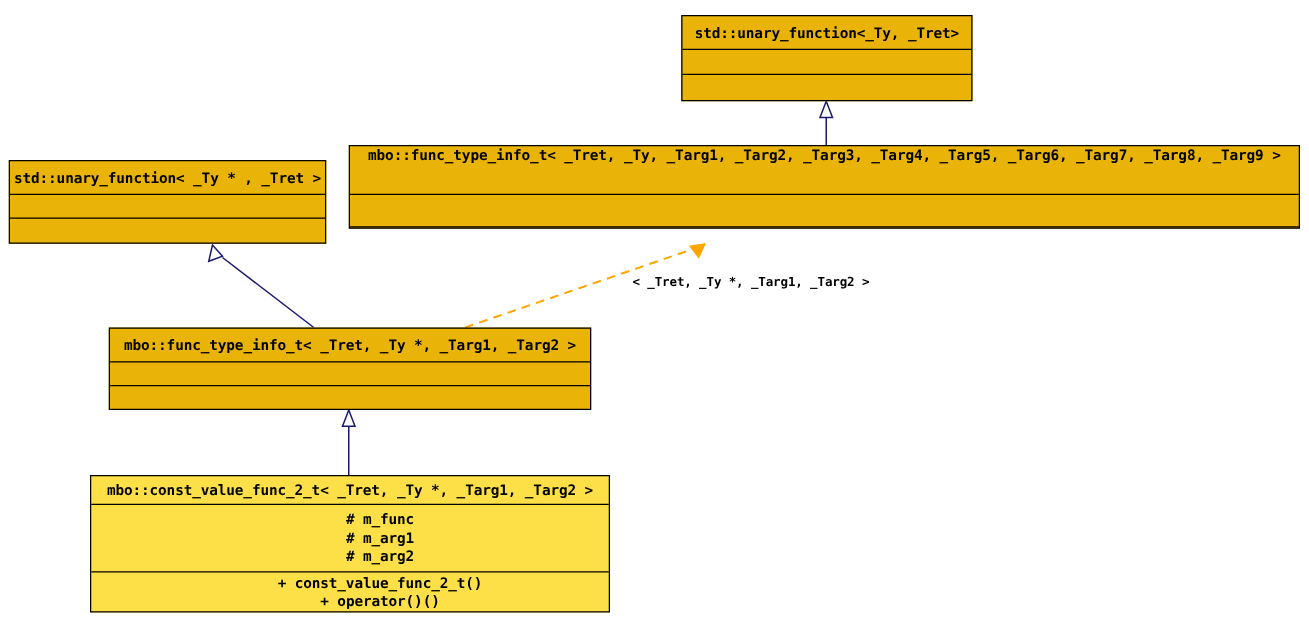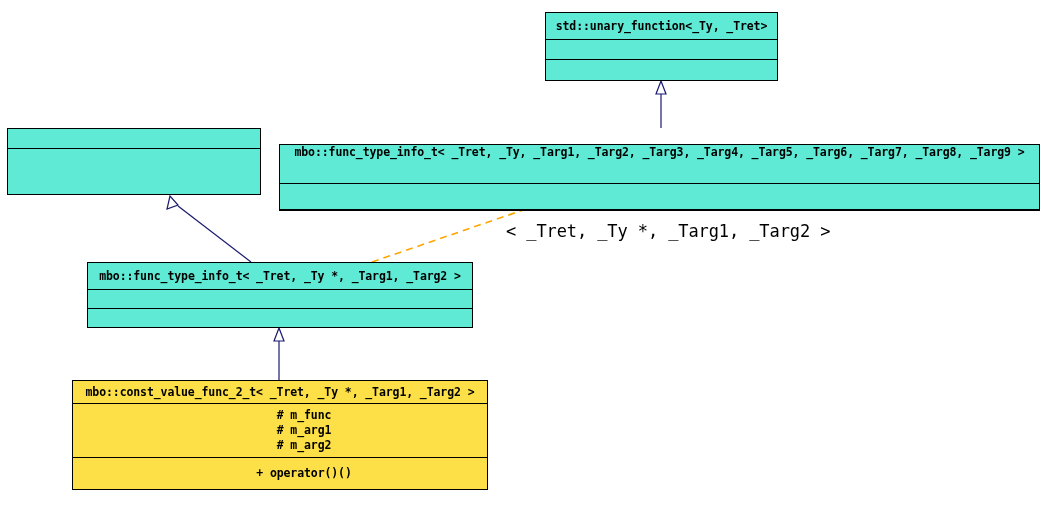--- a/index.html
+++ b/index.html
@@ -23,21 +23,21 @@
     left: 0;
     top: 0;
     width: 1047px;
     height: 508px;
     pointer-events: none;
   }
   .uml-box {
     position: absolute;
     box-sizing: border-box;
     border: 1px solid #000000;
-    background: #5eead4;
+    background: #eab308;
     display: flex;
     flex-direction: column;
   }
   .uml-box.filled {
     background: #fde047;
   }
   .compartment {
     box-sizing: border-box;
     display: flex;
     flex-direction: column;
@@ -58,30 +58,30 @@
   .member-line {
     font-size: 11.5px;
     font-weight: bold;
     color: #000000;
     white-space: nowrap;
     line-height: 15px;
     letter-spacing: -0.1px;
   }
   .edge-label {
     position: absolute;
-    font-size: 17px;
-    font-weight: normal;
+    font-size: 10px;
+    font-weight: bold;
     color: #000000;
     white-space: nowrap;
     letter-spacing: -0.1px;
   }
   
   #box-std-unary-ty-tret { left: 545px; top: 12px;  width: 233px; height: 69px; }
   #box-std-unary-typtr   { left: 7px;   top: 128px; width: 254px; height: 67px; }
-  #box-fti-generic       { left: 279px; top: 144px; width: 761px; height: 67px; gap: 24px; }
+  #box-fti-generic       { left: 279px; top: 116px; width: 761px; height: 67px; gap: 24px; }
   #box-fti-spec          { left: 87px;  top: 262px; width: 386px; height: 66px; }
   #box-const-value       { left: 72px;  top: 380px; width: 416px; height: 110px; }
 
   #box-std-unary-ty-tret .c-title { height: 26px; }
   #box-std-unary-ty-tret .c-attrs { height: 20px; }
   #box-std-unary-ty-tret .c-ops   { flex: 1; }
 
   #box-std-unary-typtr .c-title { height: 26px; }
   #box-std-unary-typtr .c-attrs { height: 19px; }
   #box-std-unary-typtr .c-ops   { flex: 1; }
@@ -128,20 +128,23 @@
 
   <div class="uml-box" id="box-std-unary-ty-tret">
     <div class="compartment c-title">
       <span class="cls-title">std::unary_function&lt;_Ty, _Tret&gt;</span>
     </div>
     <div class="compartment c-attrs"></div>
     <div class="compartment c-ops"></div>
   </div>
 
   <div class="uml-box" id="box-std-unary-typtr">
+    <div class="compartment c-title">
+      <span class="cls-title">std::unary_function&lt; _Ty * , _Tret &gt;</span>
+    </div>
     <div class="compartment c-attrs"></div>
     <div class="compartment c-ops"></div>
   </div>
 
   <div class="uml-box" id="box-fti-generic">
     <div class="compartment c-title">
       <span class="cls-title">mbo::func_type_info_t&lt; _Tret, _Ty, _Targ1, _Targ2, _Targ3, _Targ4, _Targ5, _Targ6, _Targ7, _Targ8, _Targ9 &gt;</span>
     </div>
     <div class="compartment c-attrs"></div>
     <div class="compartment c-ops"></div>
@@ -158,19 +161,20 @@
   <div class="uml-box filled" id="box-const-value">
     <div class="compartment c-title">
       <span class="cls-title">mbo::const_value_func_2_t&lt; _Tret, _Ty *, _Targ1, _Targ2 &gt;</span>
     </div>
     <div class="compartment c-attrs">
       <span class="member-line"># m_func</span>
       <span class="member-line"># m_arg1</span>
       <span class="member-line"># m_arg2</span>
     </div>
     <div class="compartment c-ops">
+      <span class="member-line">+ const_value_func_2_t()</span>
       <span class="member-line">+ operator()()</span>
     </div>
   </div>
 
   <div class="edge-label" style="left: 506px; top: 221px;">&lt; _Tret, _Ty *, _Targ1, _Targ2 &gt;</div>
 
 </div>
 
 </body></html>

